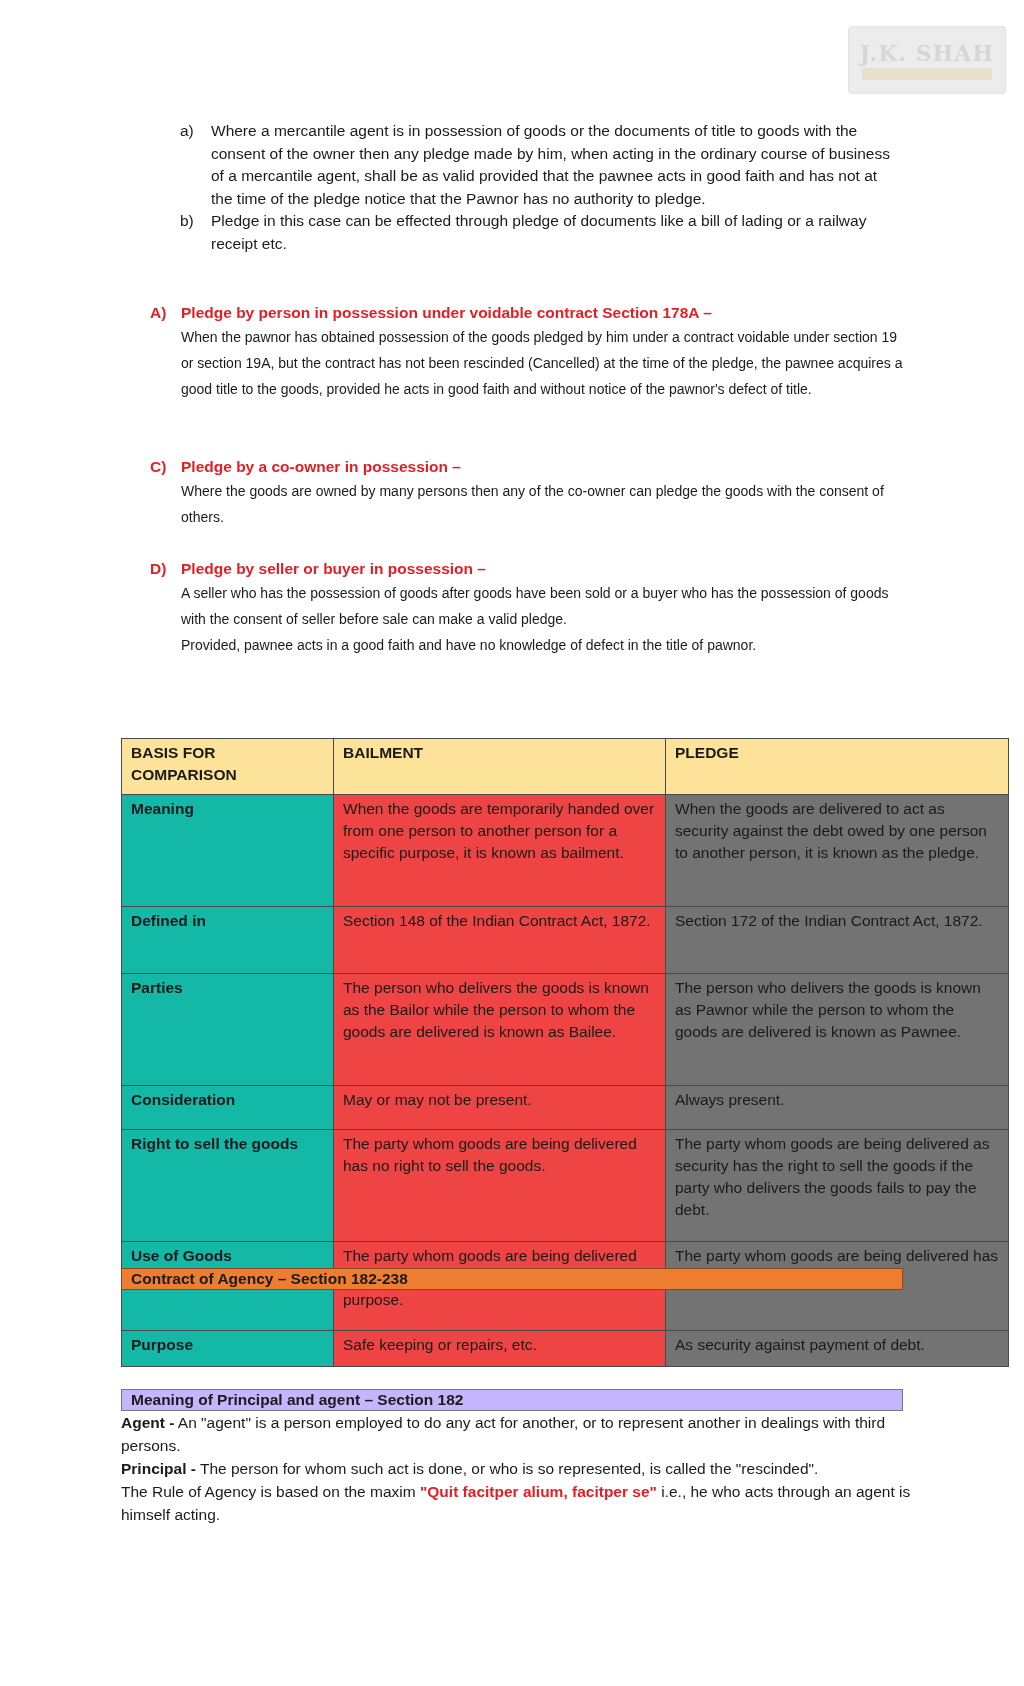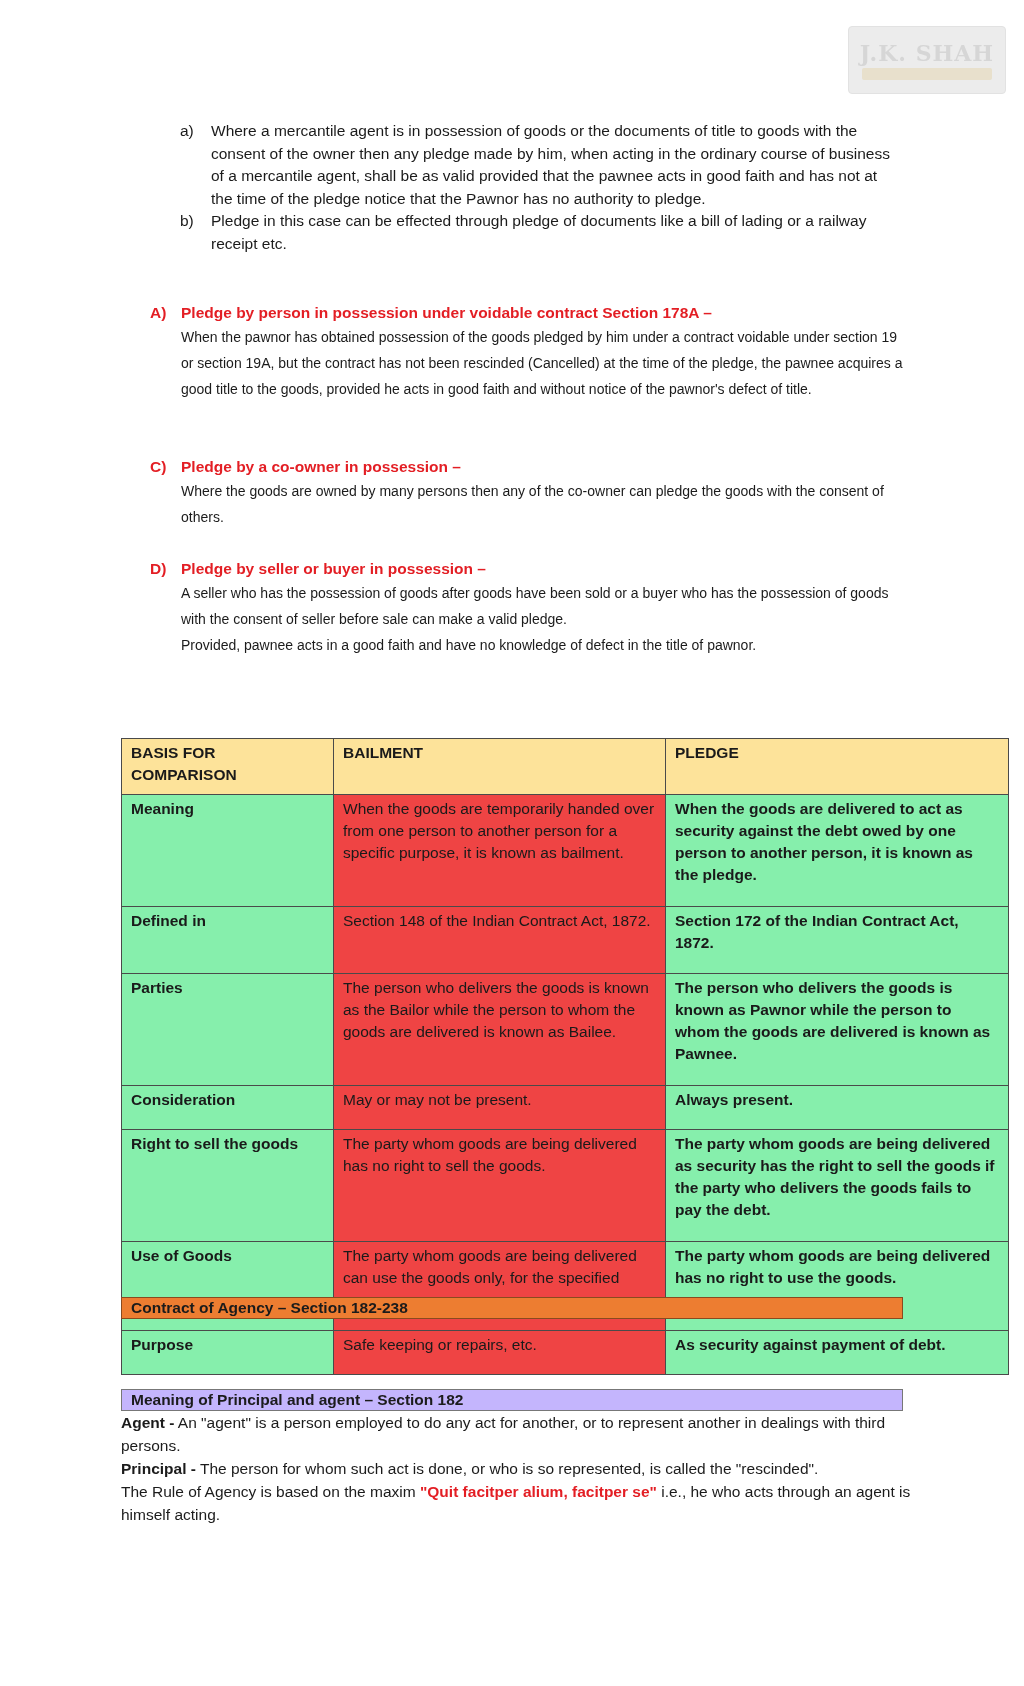--- a/index.html
+++ b/index.html
@@ -19,27 +19,27 @@
   .sec { position: absolute; left: 150px; width: 760px; }
   .sec .head { display: flex; color: #e31e24; font-weight: bold; font-size: 15.5px; line-height: 22px; }
   .sec .head .mk { width: 31px; flex: none; }
   .sec .body { margin-left: 31px; font-size: 14px; line-height: 26px; color: #1b1b1b; }
 
   table.cmp { position: absolute; left: 121px; top: 738px; width: 888px; border-collapse: collapse;
               font-family: "Liberation Sans", sans-serif; font-size: 15.5px; line-height: 22px; }
   table.cmp td, table.cmp th { border: 1.5px solid #4a4a4a; vertical-align: top; padding: 3px 9px 8px 9px; text-align: left; }
   table.cmp th { background: #fde39a; font-weight: bold; height: 32px; }
   table.cmp th.c { text-align: left; }
-  table.cmp td.basis { background: #86efac; font-weight: bold; width: 193px; }
+  table.cmp td.basis { background: #14b8a6; font-weight: bold; width: 193px; }
   table.cmp td.bail { background: #ef4444; width: 313px; }
-  table.cmp td.pled { background: #86efac; font-weight: bold; }
+  table.cmp td.pled { background: #737373; }
 
   .bar { position: absolute; left: 121px; width: 782px; height: 22px; box-sizing: border-box;
          font-weight: bold; font-size: 15.5px; line-height: 20px; padding-left: 9px; }
-  .bar.orange { top: 1297px; background: #ed7d31; border: 1.5px solid #8a4a1f; color: #1b1b1b; }
+  .bar.orange { top: 1268px; background: #ed7d31; border: 1.5px solid #8a4a1f; color: #1b1b1b; }
   .bar.green { top: 1389px; background: #c4b5fd; border: 1.5px solid #777; color: #1b1b1b; }
   .defs { position: absolute; left: 121px; top: 1411px; width: 790px; font-size: 15.5px; line-height: 23px; color: #1b1b1b; }
   .defs b { font-weight: bold; margin-top: 41px; }
   .red { color: #e31e24; font-weight: bold; }
 </style>
 </head>
 <body>
 
 <div class="logo">
   <div class="l1">J.K. SHAH</div>
@@ -112,21 +112,21 @@
   <tr style="height:112px;">
     <td class="basis">Right to sell the goods</td>
     <td class="bail">The party whom goods are being delivered has no right to sell the goods.</td>
     <td class="pled">The party whom goods are being delivered as security has the right to sell the goods if the party who delivers the goods fails to pay the debt.</td>
   </tr>
   <tr style="height:89px;">
     <td class="basis">Use of Goods</td>
     <td class="bail">The party whom goods are being delivered can use the goods only, for the specified purpose.</td>
     <td class="pled">The party whom goods are being delivered has no right to use the goods.</td>
   </tr>
-  <tr style="height:44px;padding-left:21px;">
+  <tr style="height:36px;padding-left:21px;">
     <td class="basis">Purpose</td>
     <td class="bail">Safe keeping or repairs, etc.</td>
     <td class="pled">As security against payment of debt.</td>
   </tr>
 </tbody>
   </table>
 
 <div class="bar orange">Contract of Agency – Section 182-238</div>
 <div class="bar green">Meaning of Principal and agent – Section 182</div>
 

